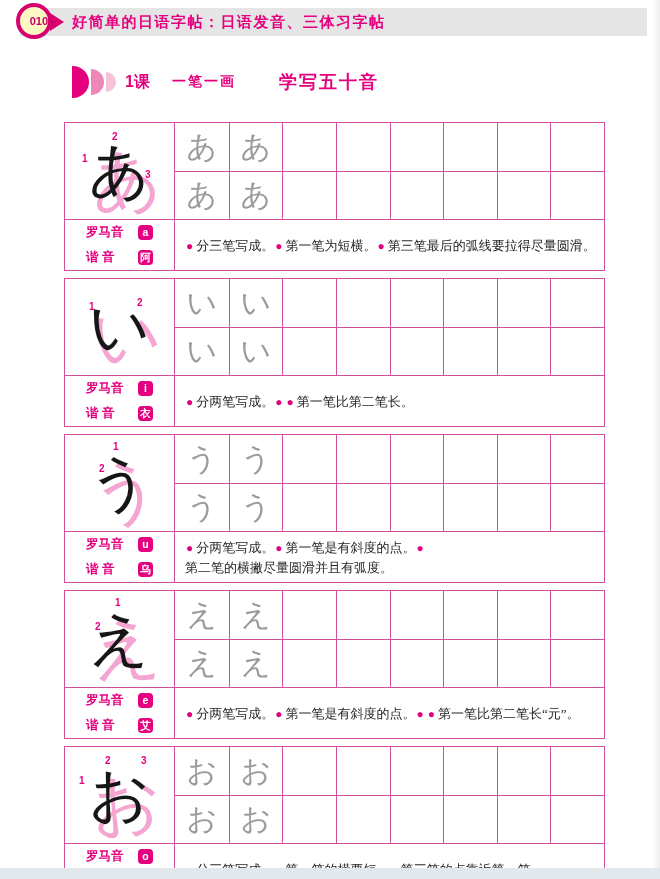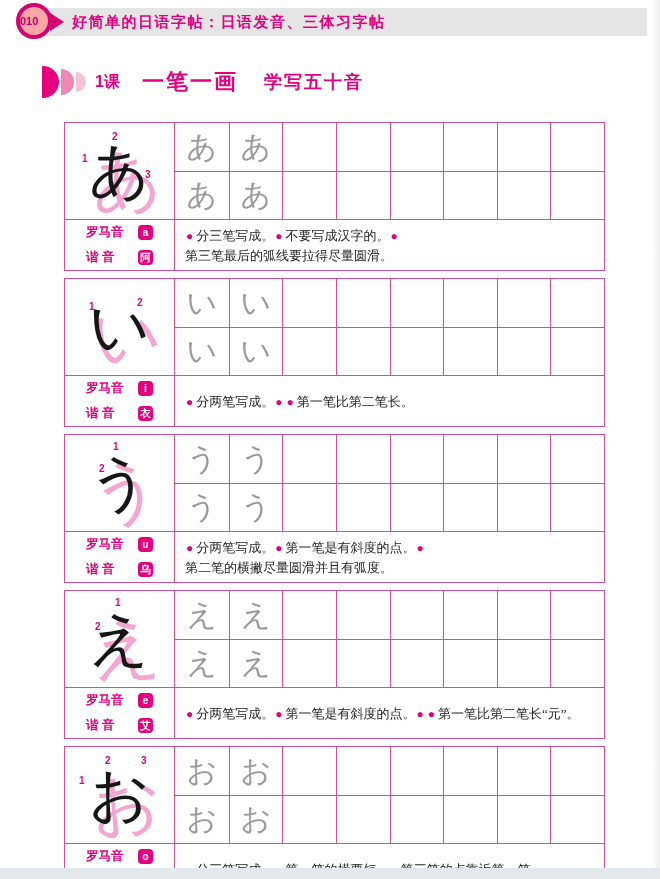--- a/index.html
+++ b/index.html
@@ -10,38 +10,38 @@
     font-family:"Liberation Sans", sans-serif;
   }
   
   .band {
     position:absolute; left:20px; top:8px; right:13px; height:28px;
     background:#e5e5e5; display:flex; align-items:center; padding-left:52px;
   }
   .band-title { color:#e4007f; font-weight:700; font-size:15px; letter-spacing:1.5px; }
   .pagenum {
     position:absolute; left:16px; top:3px; width:36px; height:36px;
-    background:#fca5a5; border:4px solid #d6006f; border-radius:50%;
-    display:flex; align-items:center; justify-content:flex-start;
+    background:#fef9c3; border:4px solid #d6006f; border-radius:50%;
+    display:flex; align-items:center; justify-content:flex-end;
     font-size:11px; font-weight:800; color:#c4006a; z-index:2;
   }
   .arrow {
     position:absolute; left:50px; top:13px; width:0; height:0; z-index:1;
     border-top:9px solid transparent; border-bottom:9px solid transparent;
     border-left:14px solid #d6006f;
   }
   
-  .lesson { position:absolute; left:42px; top:64px; height:36px; display:flex; align-items:center; }
+  .lesson { position:absolute; left:72px; top:64px; height:36px; display:flex; align-items:center; }
   .cres { display:inline-block; border-radius:0 20px 20px 0; margin-right:2px; }
   .c1 { width:17px; height:32px; background:#e6007e; }
   .c2 { width:13px; height:26px; background:#ee86b6; }
   .c3 { width:10px; height:20px; background:#f6c2d8; }
   .lesson-num { margin-left:7px; font-size:16px; font-weight:800; color:#e4007f; }
-  .lesson-t1 { margin-left:22px; font-size:22px; font-weight:800; color:#e4007f; letter-spacing:2px; }
-  .lesson-t2 { margin-left:26px; font-size:18px; font-weight:800; color:#e4007f; letter-spacing:2px; }
+  .lesson-t1 { margin-left:22px; font-size:14px; font-weight:800; color:#e4007f; letter-spacing:2px; }
+  .lesson-t2 { margin-left:43px; font-size:18px; font-weight:800; color:#e4007f; letter-spacing:2px; }
   
   #blocks { position:absolute; left:64px; top:122px; width:541px; }
   .block { border:1.5px solid #d0509c; margin-bottom:7px; background:#fff; }
   .practice { display:grid; grid-template-columns:110px repeat(8, 1fr); grid-auto-rows:48px; }
   .bigcell {
     grid-column:1; grid-row:1 / span 2; position:relative;
     border-right:1px solid #d0509c;
   }
   .big {
     position:absolute; inset:0; display:flex; align-items:center; justify-content:center;
@@ -153,21 +153,21 @@
         </div>
         <div class="lrow">
           <span class="lbl homophone-label">谐 音</span>
           <span class="badge homophone-badge">阿</span>
         </div>
       </div>
       <div class="notes">
             <span class="dot">●</span>
             <span class="clause">分三笔写成。</span>
             <span class="dot">●</span>
-            <span class="clause">不要写成汉字的。</span>
+            <span class="clause">第一笔为短横。</span>
             <span class="dot">●</span>
             <span class="clause">第三笔最后的弧线要拉得尽量圆滑。</span>
           </div>
     </div>
   </section>
 
   <section class="block b1">
     <div class="practice">
       <div class="bigcell">
         <span class="ghost">い</span>

